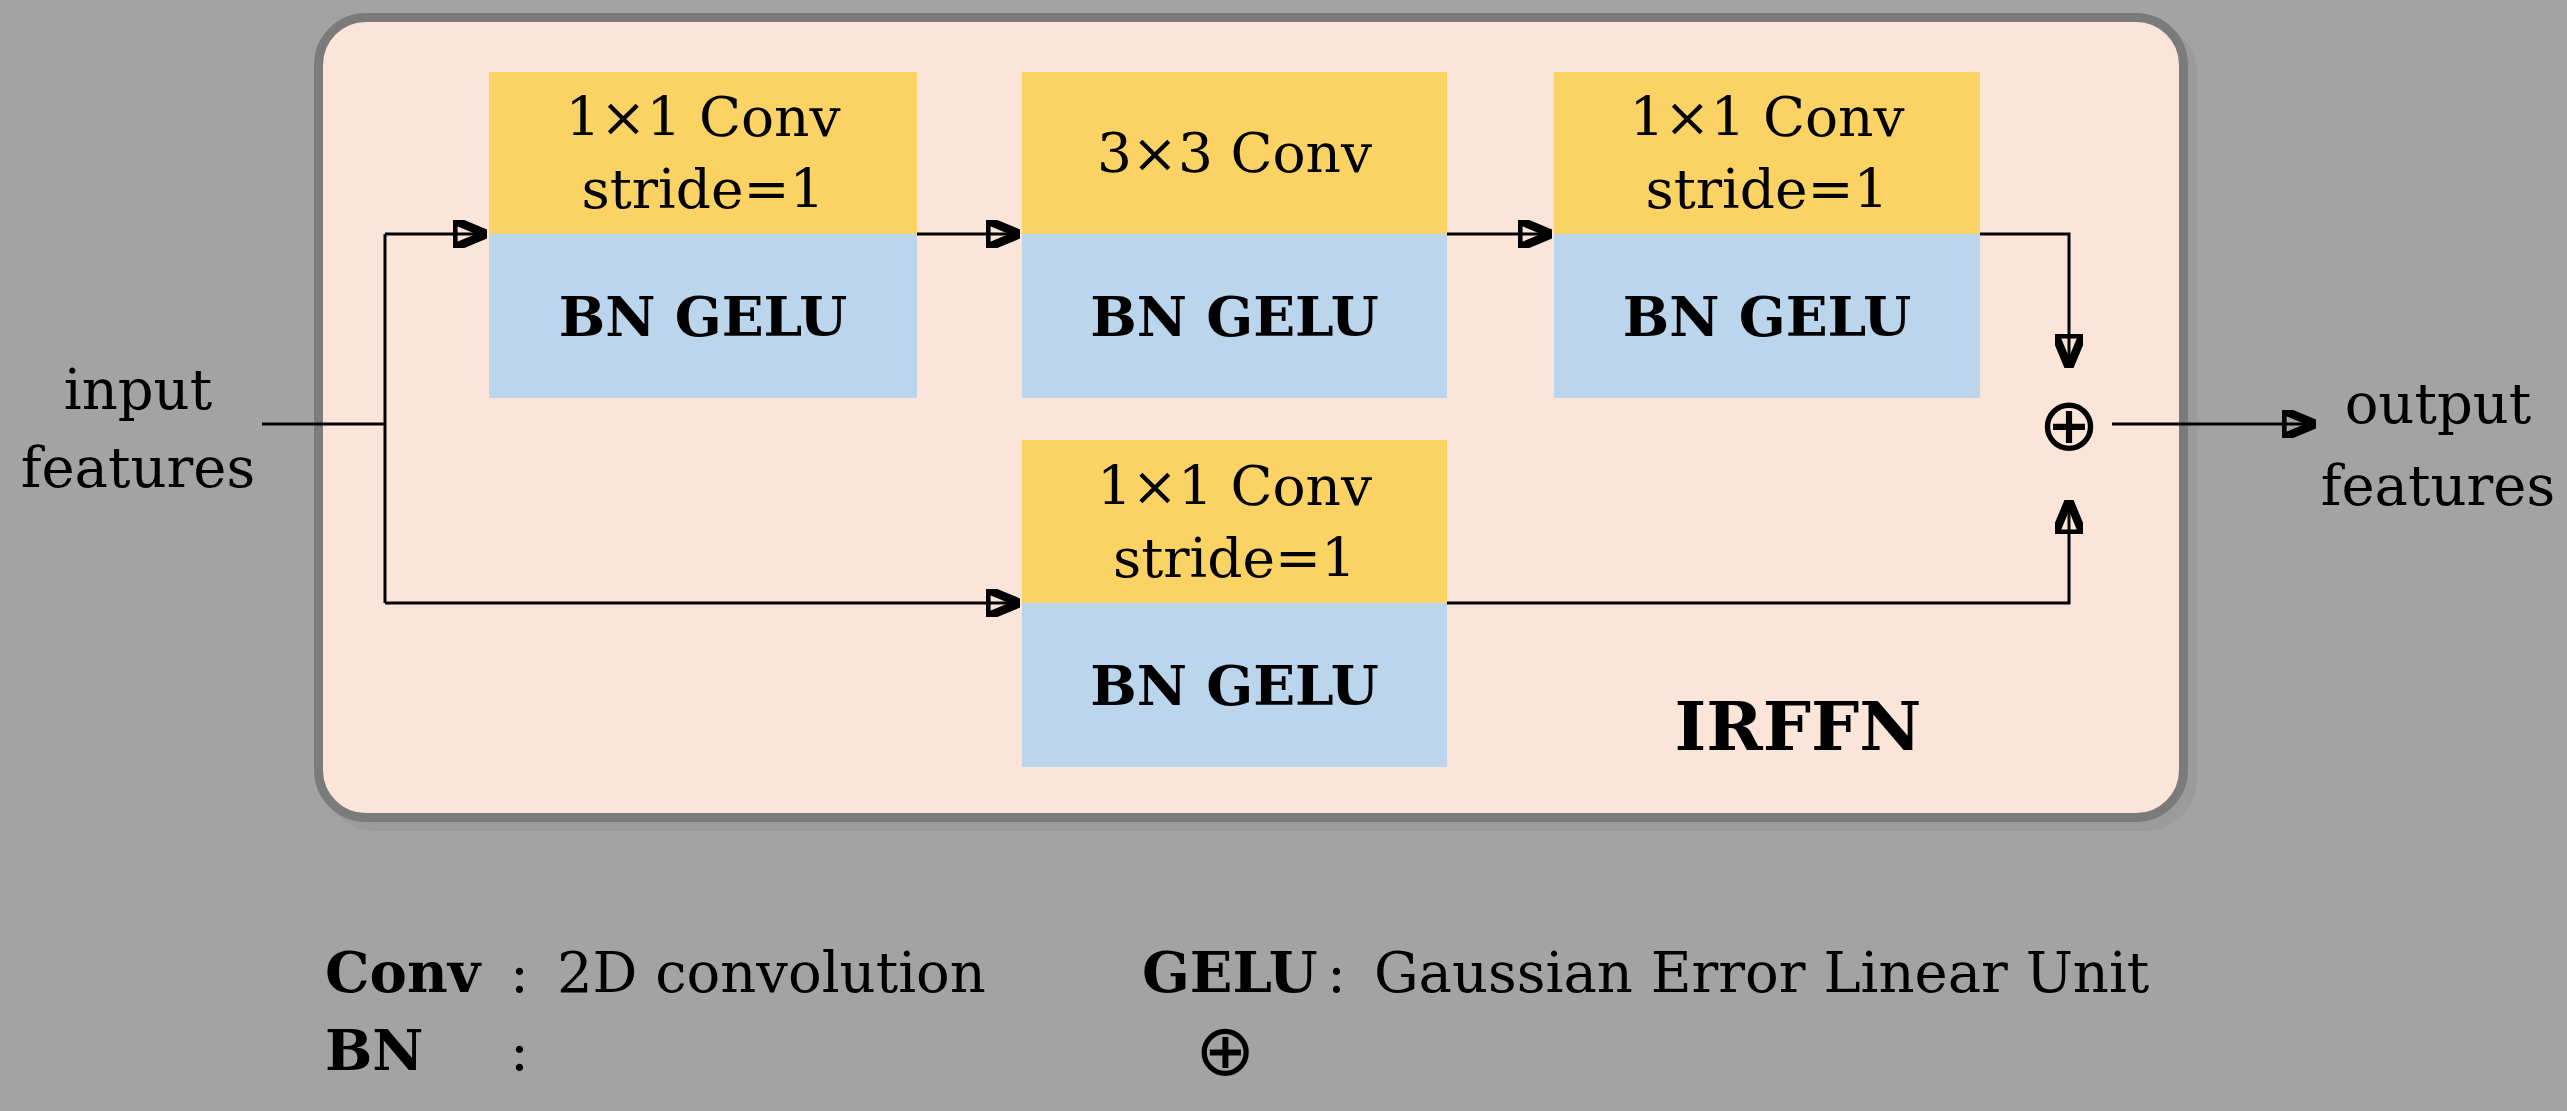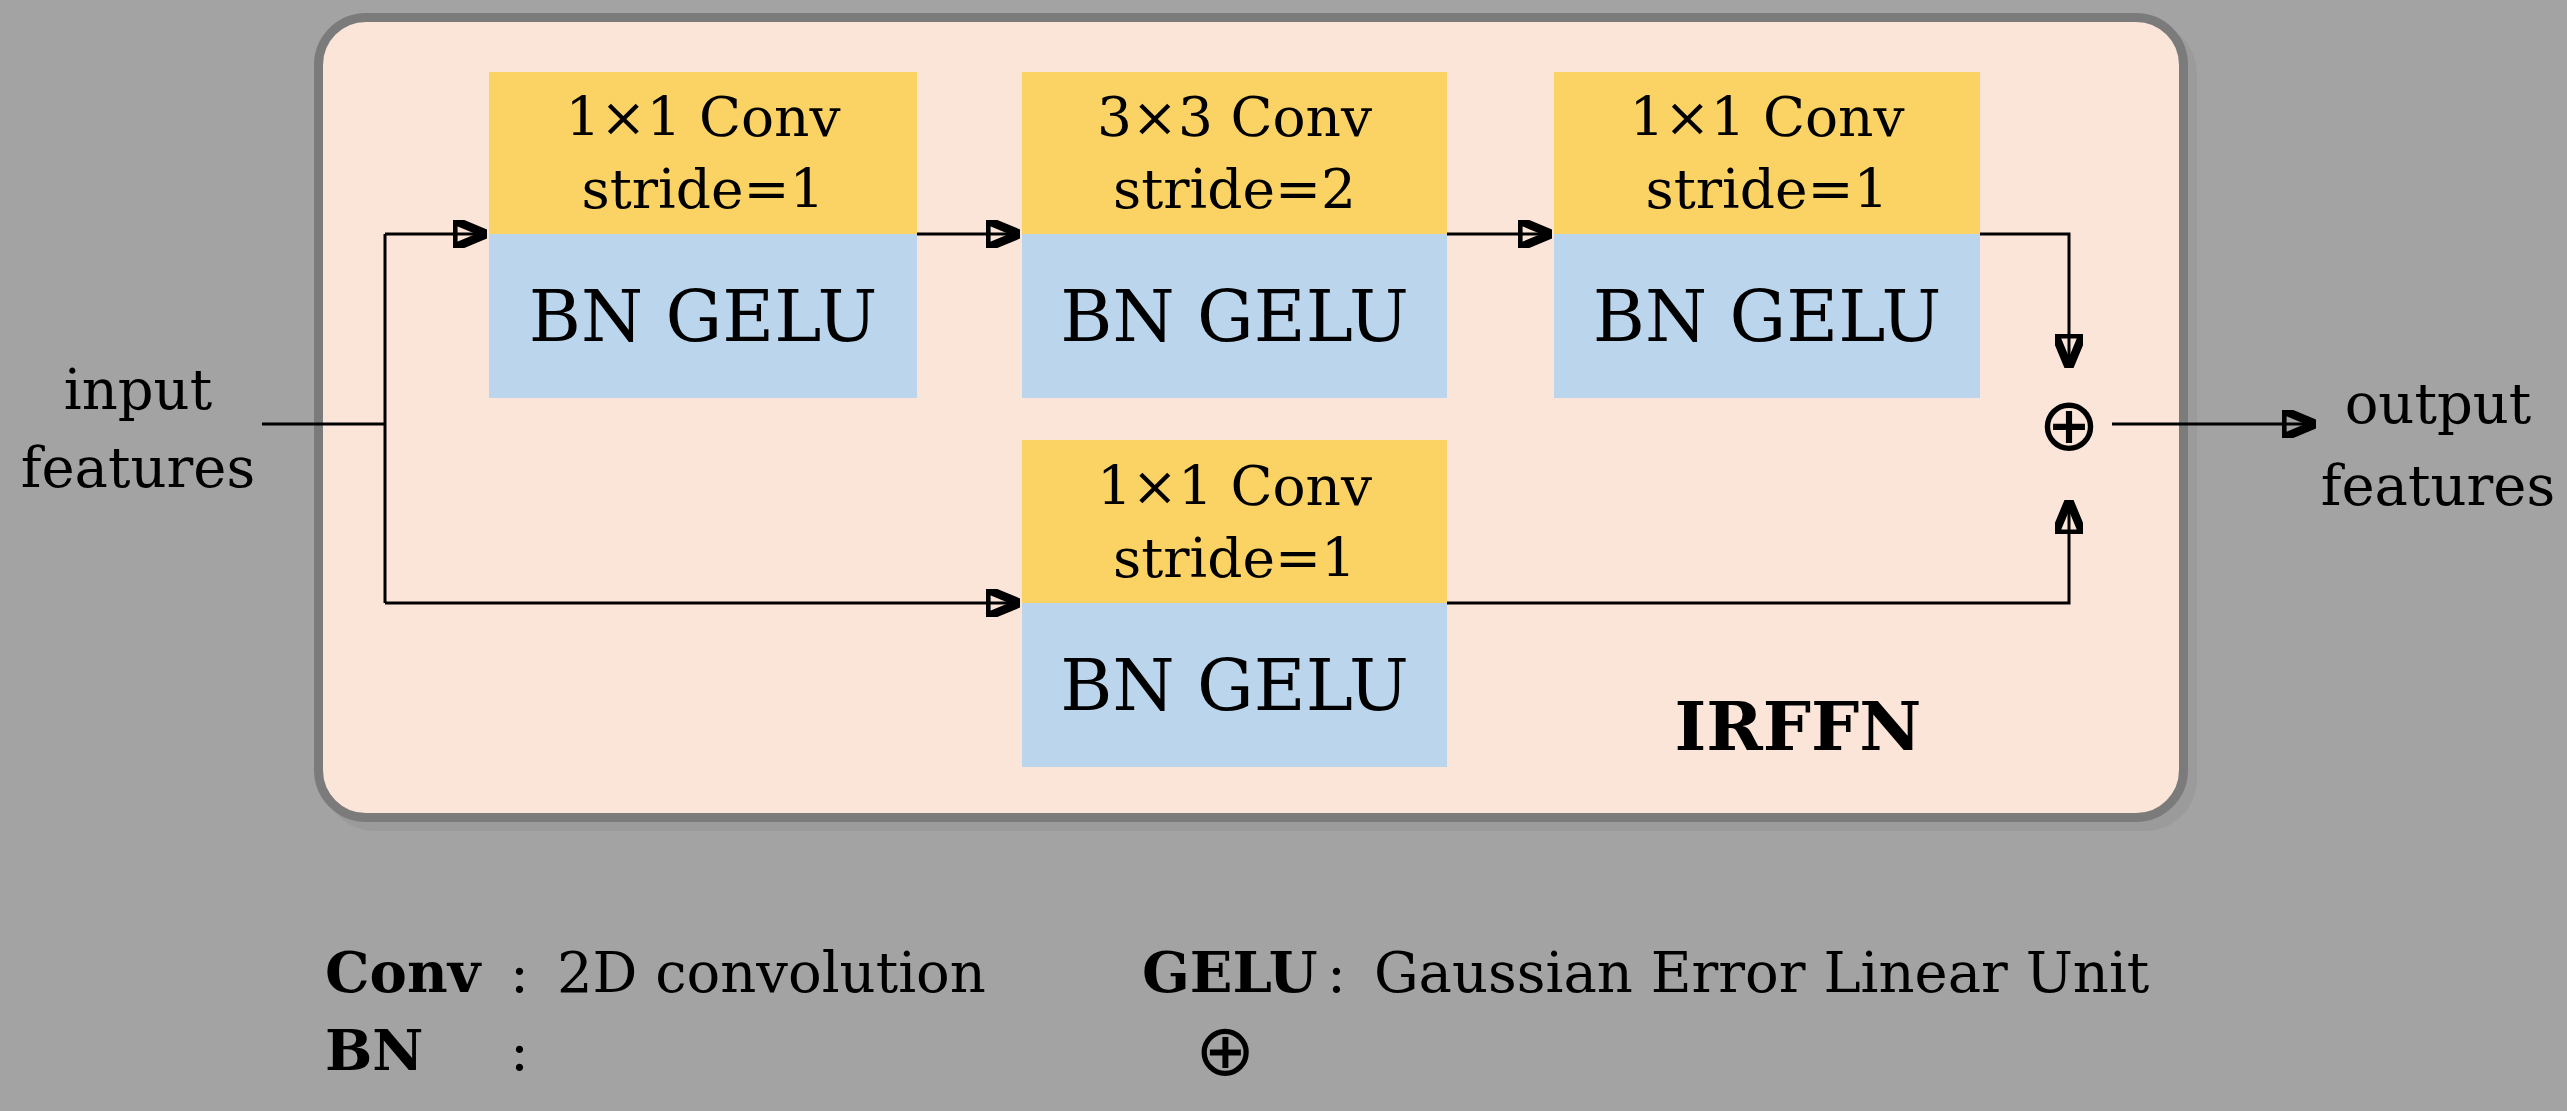--- a/index.html
+++ b/index.html
@@ -41,21 +41,22 @@
     justify-content: center;
     text-align: center;
     font-size: 55px;
     line-height: 72px;
   }
   .unit .body {
     background: #BBD5EC;
     display: flex;
     align-items: center;
     justify-content: center;
-    font-size: 71px;
+    font-size: 55px;
+    font-weight: bold;
   }
 
   
   .wires {
     position: absolute;
     left: 0;
     top: 0;
     pointer-events: none;
   }
   .wires path {
@@ -154,21 +155,20 @@
     <div class="head" style="height:162px;">
       <div>1×1 Conv</div>
       <div>stride=1</div>
     </div>
     <div class="body" style="height:164px;">BN GELU</div>
   </div>
 
   <div class="unit" style="left:1022px; top:72px; width:425px;">
     <div class="head" style="height:162px;">
       <div>3×3 Conv</div>
-      <div>stride=2</div>
     </div>
     <div class="body" style="height:164px;">BN GELU</div>
   </div>
 
   <div class="unit" style="left:1554px; top:72px; width:426px;">
     <div class="head" style="height:162px;">
       <div>1×1 Conv</div>
       <div>stride=1</div>
     </div>
     <div class="body" style="height:164px;">BN GELU</div>

